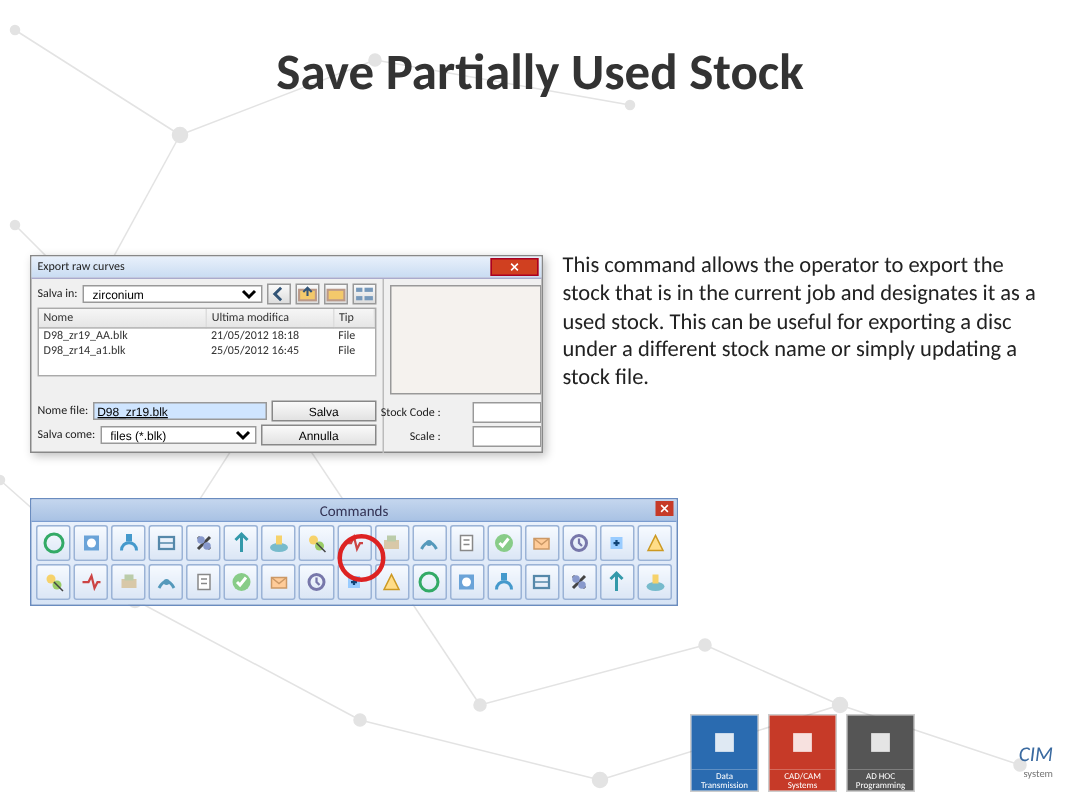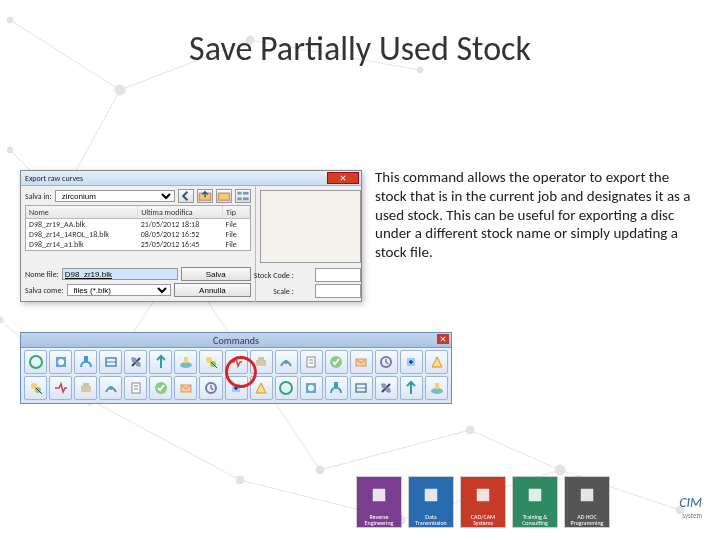--- a/index.html
+++ b/index.html
@@ -1,17 +1,17 @@
 <!DOCTYPE html>
 <html><head>
 <meta charset="utf-8">
 <style>
 html,body{margin:0;padding:0;width:720px;height:540px;font-family:Calibri,Arial,sans-serif;background:#fff;overflow:hidden;position:relative}
 .bg-network{position:absolute;top:0;left:0;width:720px;height:540px;z-index:0;pointer-events:none}
-.slide-title{position:absolute;top:28px;left:0;width:720px;text-align:center;font-size:34px;color:#333;font-weight:400;z-index:2}
+.slide-title{position:absolute;top:28px;left:0;width:720px;text-align:center;font-size:34px;color:#333;font-weight:700;z-index:2}
 .dialog{position:absolute;top:170px;left:20px;width:340px;height:130px;background:#f0f0f0;border:1px solid #888;box-shadow:2px 2px 6px rgba(0,0,0,0.25);z-index:2;font-size:8px}
 .dialog-titlebar{height:14px;background:linear-gradient(#e8f0fb,#c9dcf2);border-bottom:1px solid #aac;position:relative;display:flex;align-items:center;padding-left:4px;font-size:8px;color:#222}
 .dialog-titlebar .win-btn{position:absolute;right:2px;top:1px;width:30px;height:10px;background:#d04020;border:1px solid #a02;display:flex;align-items:center;justify-content:center}
 .dialog-titlebar .win-btn svg{width:6px;height:6px}
 .dialog-body{display:flex;height:116px}
 .dialog-left{flex:1;padding:3px 4px;display:flex;flex-direction:column;box-sizing:border-box}
 .dialog-right{width:110px;border-left:1px solid #bbb;padding:4px;display:flex;flex-direction:column;box-sizing:border-box}
 .row{display:flex;align-items:center;margin-bottom:2px;gap:3px}
 .lbl{font-size:8px;color:#222;white-space:nowrap}
 select.combo,input.txt{font-size:8px;height:12px;border:1px solid #999;background:#fff;padding:0 2px;box-sizing:border-box}
@@ -129,25 +129,20 @@
             <th style="width:12%">Tip</th>
           </tr>
             </thead>
           <tbody id="file-rows">
               <tr>
                 <td>D98_zr19_AA.blk</td>
                 <td>21/05/2012 18:18</td>
                 <td>File</td>
               </tr>
               <tr>
-                <td>D98_zr14_14ROL_18.blk</td>
-                <td>08/05/2012 16:52</td>
-                <td>File</td>
-              </tr>
-              <tr>
                 <td>D98_zr14_a1.blk</td>
                 <td>25/05/2012 16:45</td>
                 <td>File</td>
               </tr>
             </tbody>
         </table>
       </div>
       <div class="row" style="margin-top:16px">
         <span class="lbl">Nome file:</span>
         <input class="txt sel" style="flex: 1 1 0%; background: rgb(207, 229, 255); text-decoration: underline;" value="D98_zr19.blk">
@@ -390,52 +385,36 @@
             <rect x="6" y="3" width="4" height="6" fill="#f6d26b"></rect>
           </svg>
         </div>
       </div>
     </div>
 </div>
 <div class="red-circle"></div>
 
 <div class="footer-tiles" id="footer-tiles">
     <div class="tile">
-      <div class="ticon" style="background:#7a3d8f">
-        <svg width="20" height="20" viewBox="0 0 16 16">
-          <rect x="3" y="3" width="10" height="10" fill="#fff" opacity="0.85"></rect>
-        </svg>
-      </div>
-      <div class="tlabel" style="background:#7a3d8f">Reverse Engineering</div>
-    </div>
-    <div class="tile">
       <div class="ticon" style="background:#2a6bb0">
         <svg width="20" height="20" viewBox="0 0 16 16">
           <rect x="3" y="3" width="10" height="10" fill="#fff" opacity="0.85"></rect>
         </svg>
       </div>
       <div class="tlabel" style="background:#2a6bb0">Data Transmission</div>
     </div>
     <div class="tile">
       <div class="ticon" style="background:#c63a28">
         <svg width="20" height="20" viewBox="0 0 16 16">
           <rect x="3" y="3" width="10" height="10" fill="#fff" opacity="0.85"></rect>
         </svg>
       </div>
       <div class="tlabel" style="background:#c63a28">CAD/CAM Systems</div>
     </div>
     <div class="tile">
-      <div class="ticon" style="background:#2f8a63">
-        <svg width="20" height="20" viewBox="0 0 16 16">
-          <rect x="3" y="3" width="10" height="10" fill="#fff" opacity="0.85"></rect>
-        </svg>
-      </div>
-      <div class="tlabel" style="background:#2f8a63">Training &amp; Consulting</div>
-    </div>
-    <div class="tile">
       <div class="ticon" style="background:#555">
         <svg width="20" height="20" viewBox="0 0 16 16">
           <rect x="3" y="3" width="10" height="10" fill="#fff" opacity="0.85"></rect>
         </svg>
       </div>
       <div class="tlabel" style="background:#555">AD HOC Programming</div>
     </div>
   </div>
 <div class="logo">
   <span>CIM</span><span class="sub">system</span>

